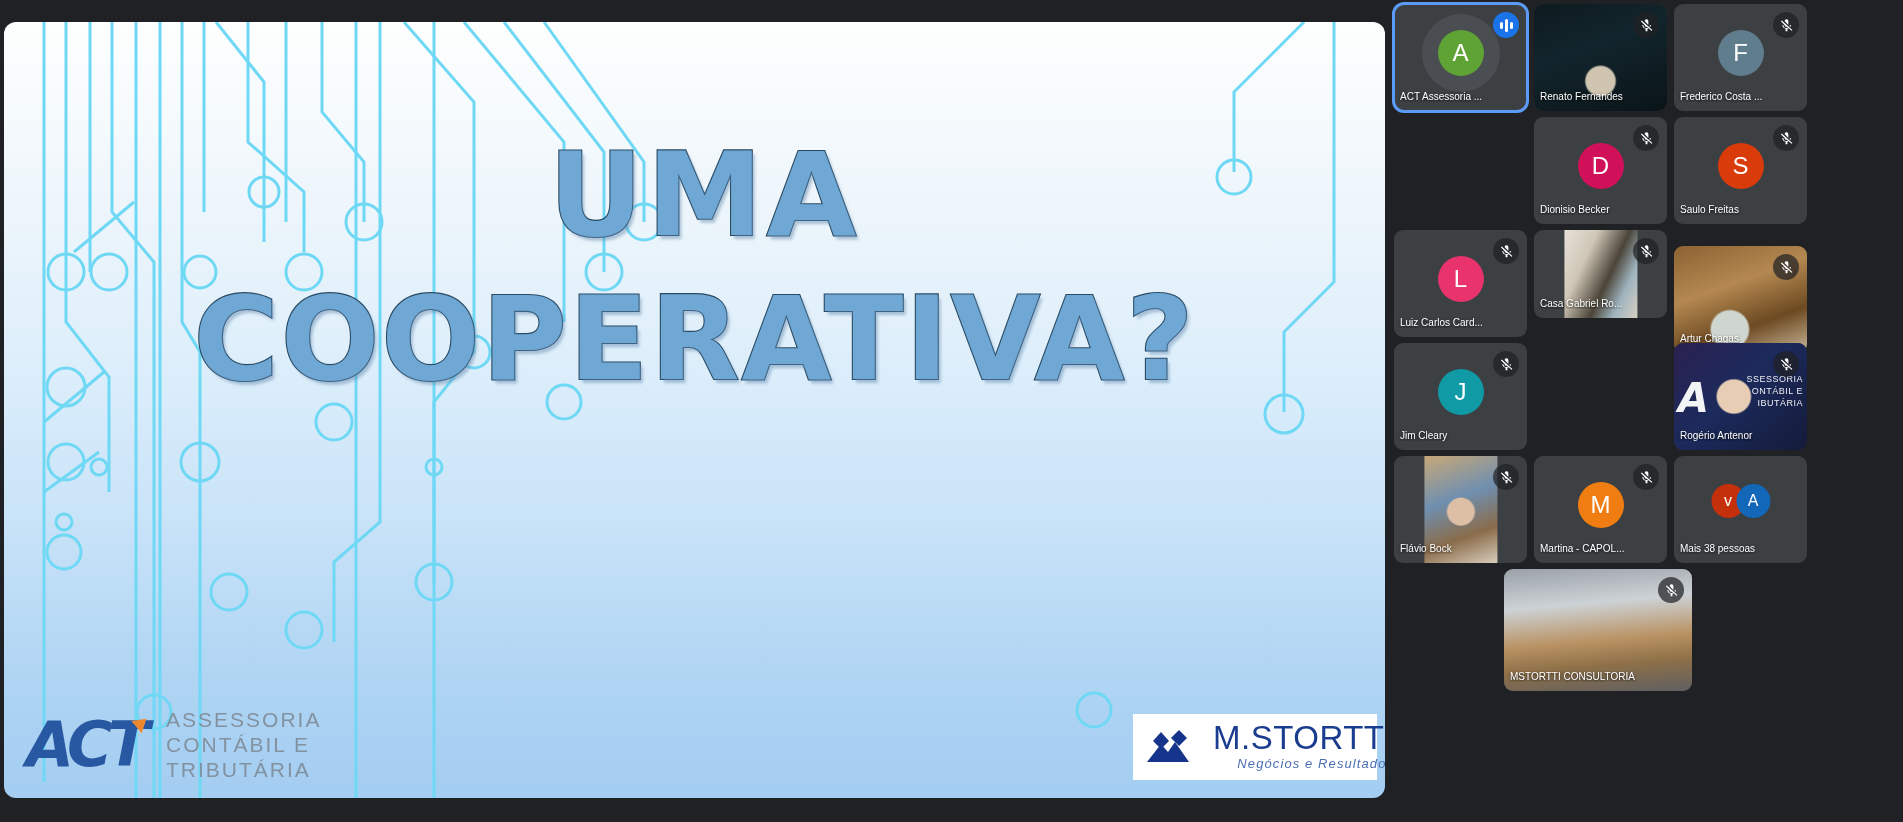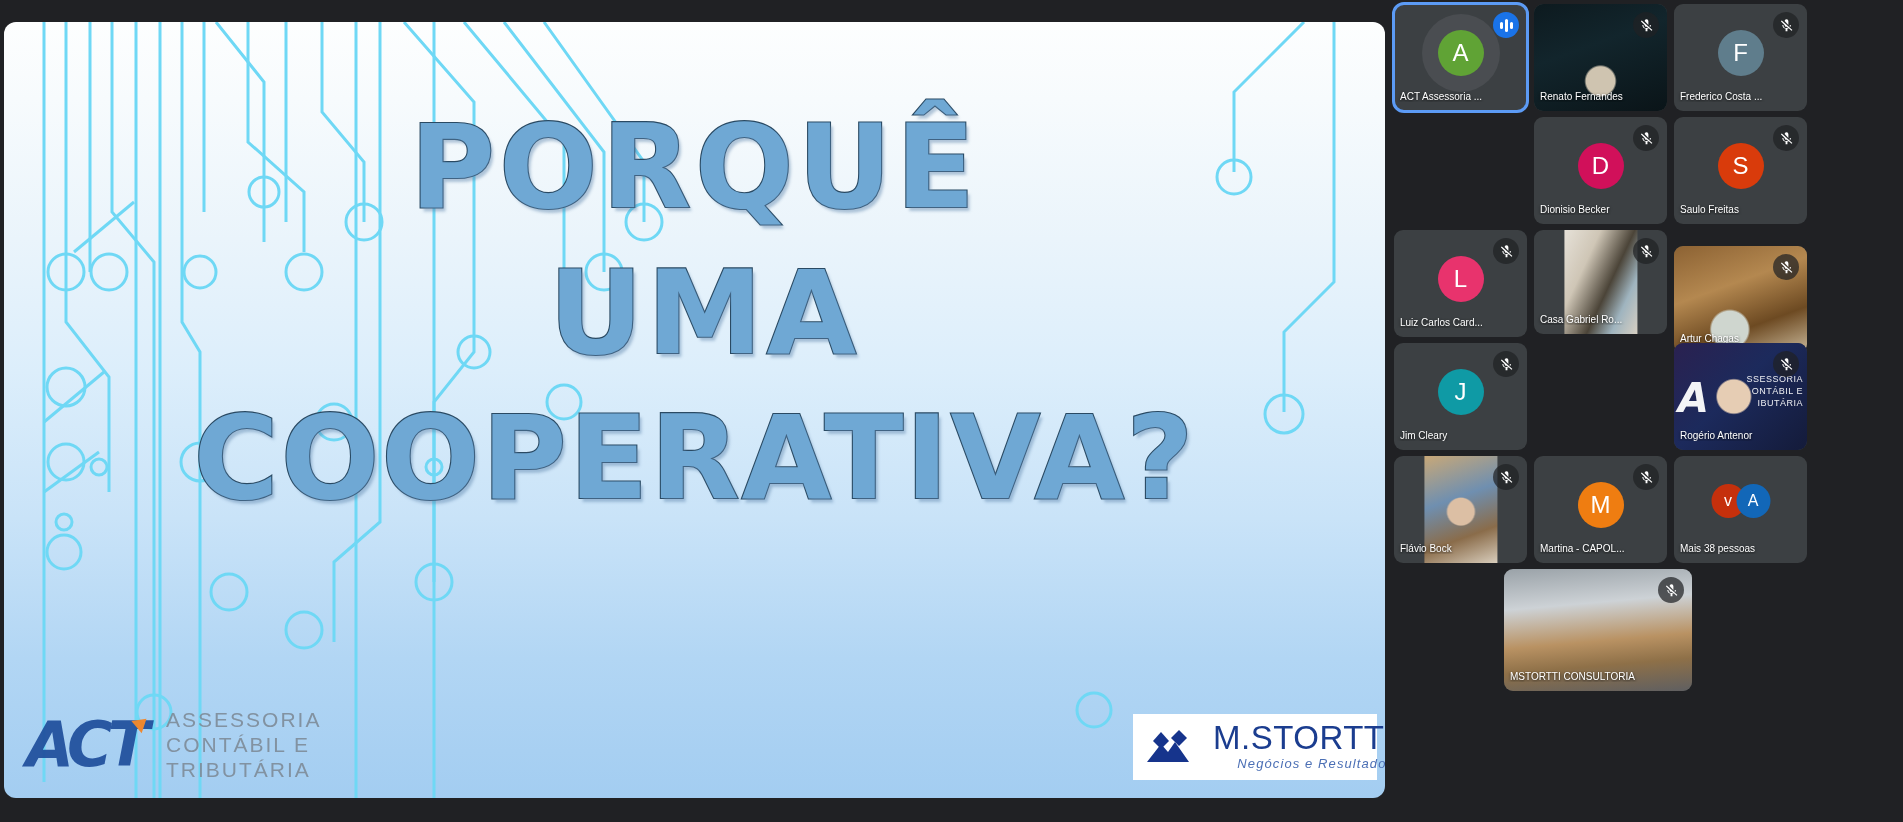--- a/index.html
+++ b/index.html
@@ -270,21 +270,20 @@
               <circle cx="1280" cy="392" r="19"></circle>
             <circle cx="225" cy="570" r="18"></circle>
               <circle cx="300" cy="608" r="18"></circle>
             <circle cx="150" cy="690" r="17"></circle>
               <circle cx="1090" cy="688" r="17"></circle>
           </g>
         </svg>
       </div>
 
       <div id="title-block">
-        <div class="title-line" id="t1">PORQUÊ</div>
         <div class="title-line" id="t2">UMA</div>
         <div class="title-line" id="t3">COOPERATIVA?</div>
       </div>
 
       <div id="act-logo">
         <div id="act-mark">
           <div class="letters">ACT</div>
           <div id="act-arrow"></div>
         </div>
         <div id="act-tag">
@@ -358,21 +357,21 @@
       </div>
       <div class="tile" style="left: 2px; top: 230px; width: 133px; height: 107px;">
         <div class="avatar" style="background:#e8336d">L</div>
         <div class="mic">
           <svg viewBox="0 0 24 24" aria-hidden="true">
   <path fill="#ffffff" d="M19 11h-1.7c0 .74-.16 1.43-.43 2.05l1.23 1.23A6.9 6.9 0 0 0 19 11zM15 11.16V5a3 3 0 0 0-6-.16l6 6.16zM4.41 3.86 3 5.27l6 6V11a3 3 0 0 0 3 3c.23 0 .44-.04.65-.1l1.66 1.66A4.9 4.9 0 0 1 12 16a5 5 0 0 1-5-5H5.3c0 3.04 2.24 5.56 5.2 5.94V21h3v-4.06c.79-.1 1.53-.35 2.2-.72l4.3 4.3 1.41-1.41L4.41 3.86z"></path>
 </svg>
         </div>
         <div class="name">Luiz Carlos Card...</div>
       </div>
-      <div class="tile" style="left: 142px; top: 230px; width: 133px; height: 104px;">
+      <div class="tile" style="left: 142px; top: 230px; width: 133px; height: 88px;">
         <div class="video vid-casa narrow"></div>
         <div class="mic">
           <svg viewBox="0 0 24 24" aria-hidden="true">
   <path fill="#ffffff" d="M19 11h-1.7c0 .74-.16 1.43-.43 2.05l1.23 1.23A6.9 6.9 0 0 0 19 11zM15 11.16V5a3 3 0 0 0-6-.16l6 6.16zM4.41 3.86 3 5.27l6 6V11a3 3 0 0 0 3 3c.23 0 .44-.04.65-.1l1.66 1.66A4.9 4.9 0 0 1 12 16a5 5 0 0 1-5-5H5.3c0 3.04 2.24 5.56 5.2 5.94V21h3v-4.06c.79-.1 1.53-.35 2.2-.72l4.3 4.3 1.41-1.41L4.41 3.86z"></path>
 </svg>
         </div>
         <div class="name">Casa Gabriel Ro...</div>
       </div>
       <div class="tile" style="left: 282px; top: 246px; width: 133px; height: 107px;">
         <div class="video vid-artur"></div>

